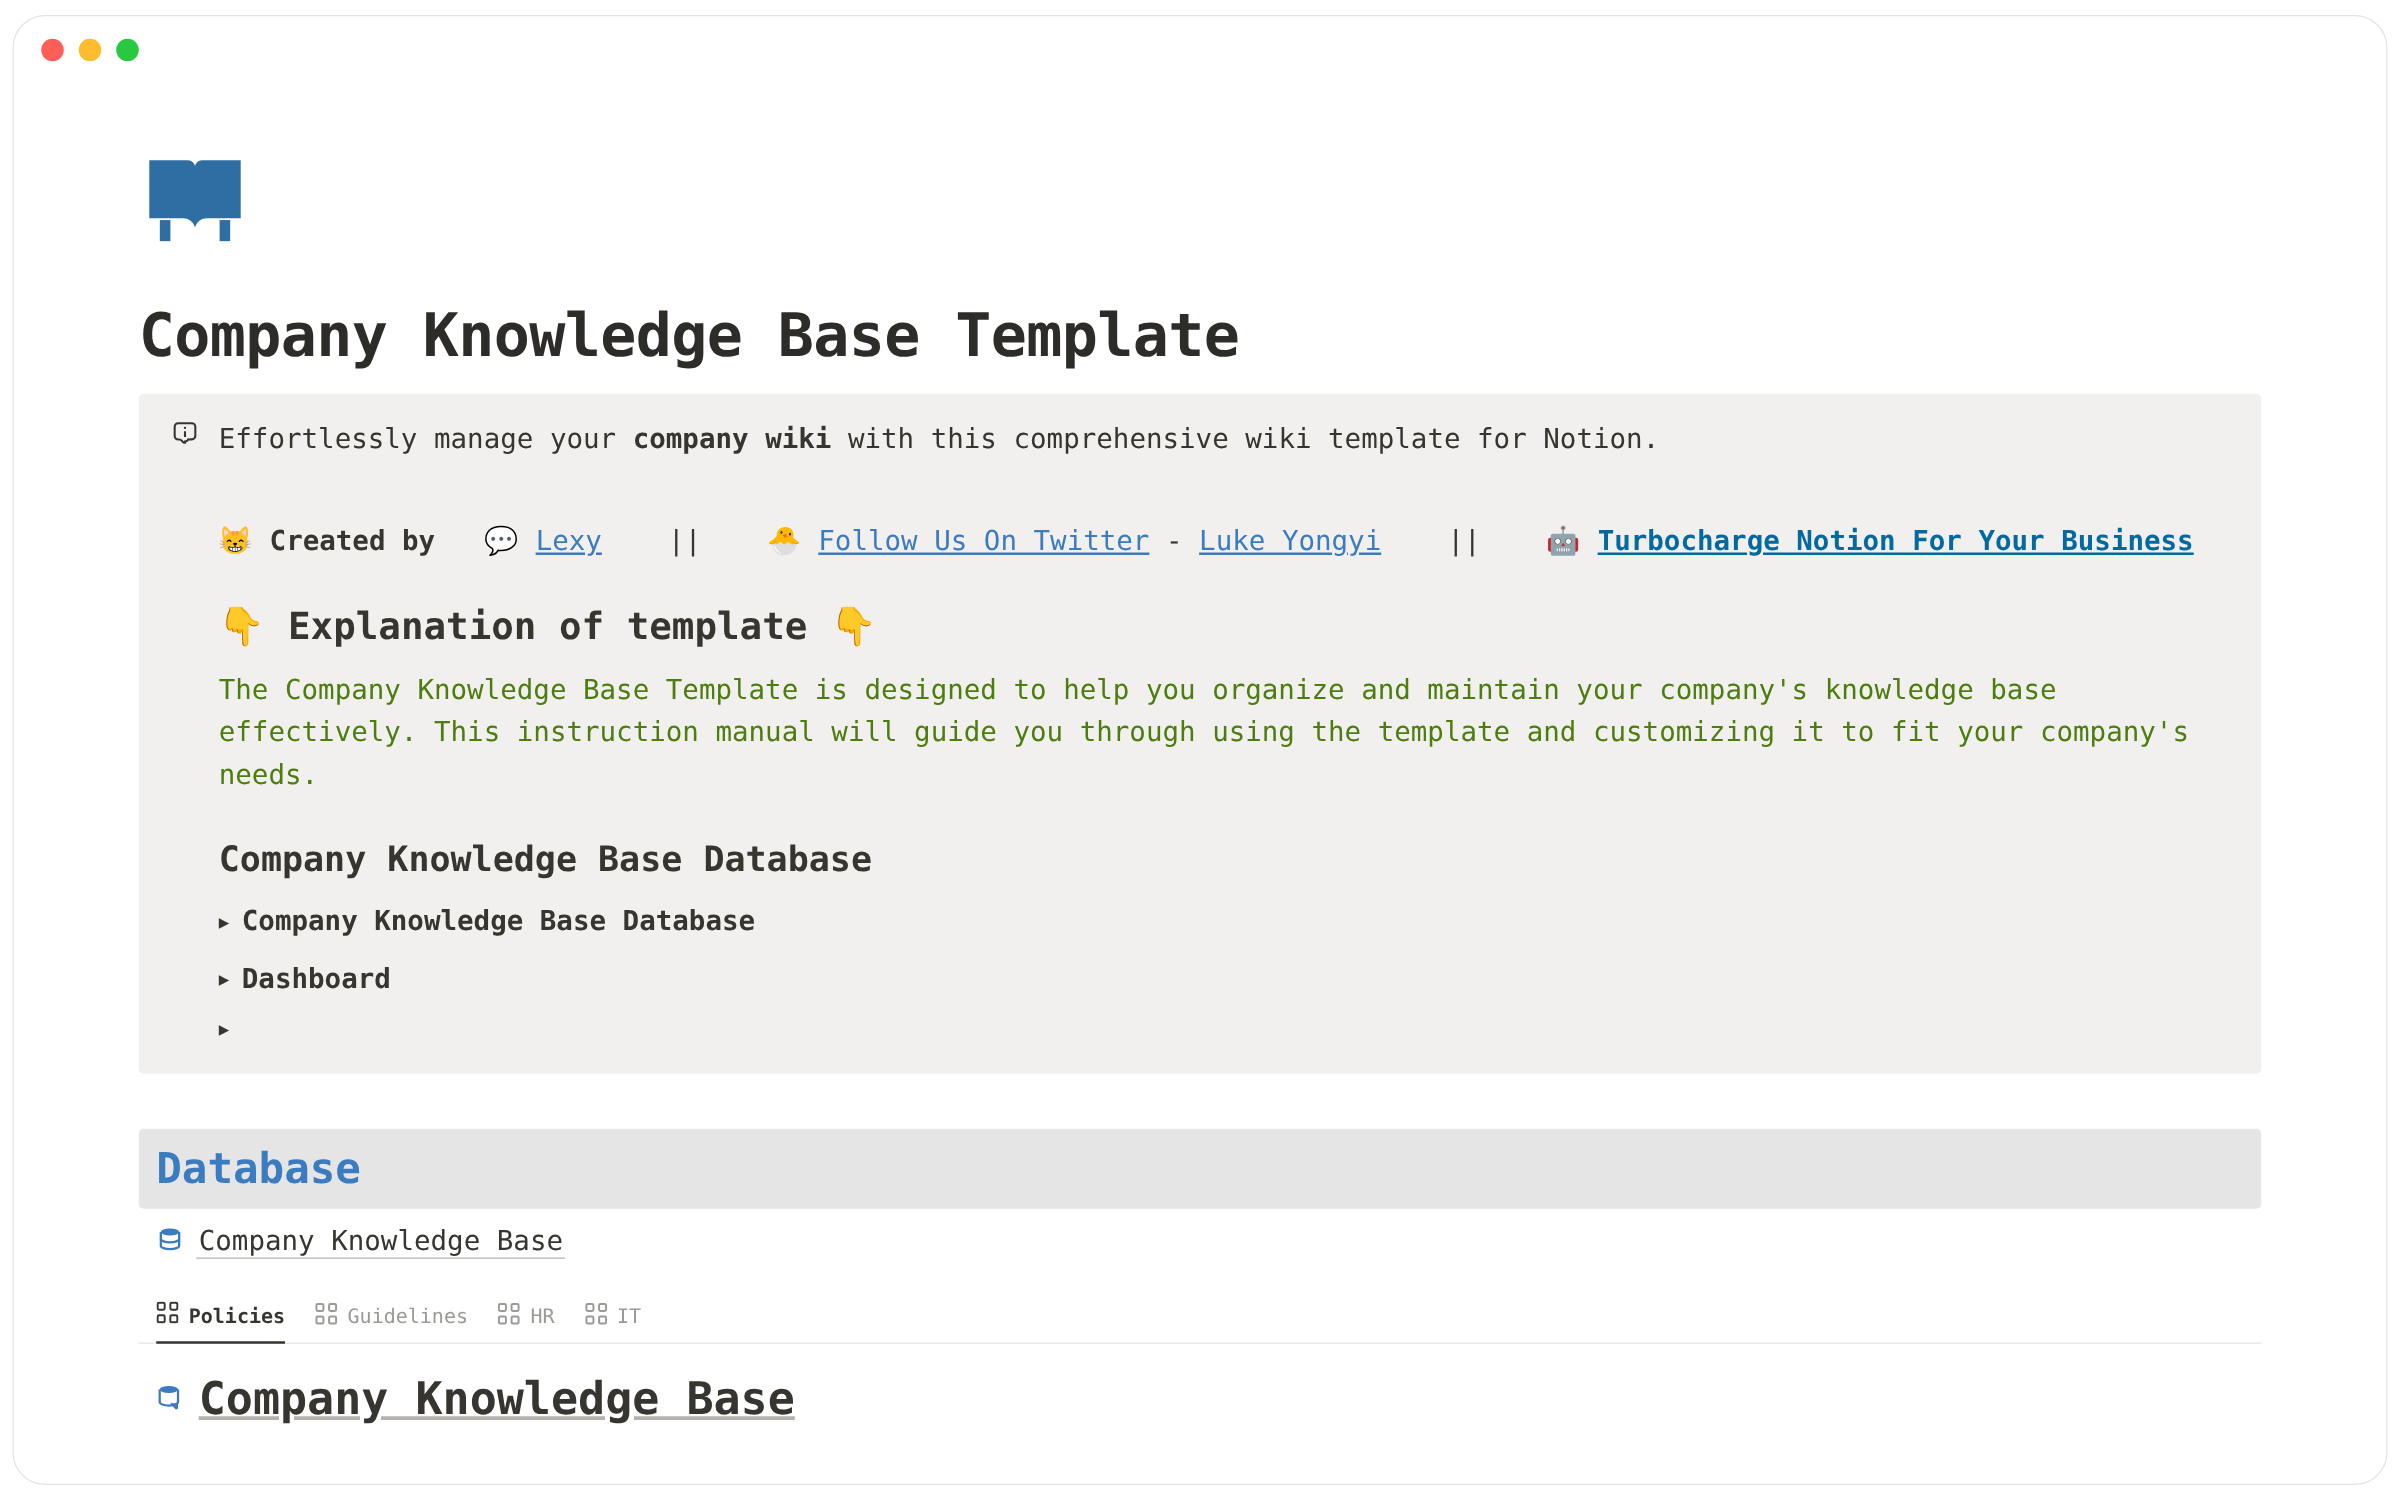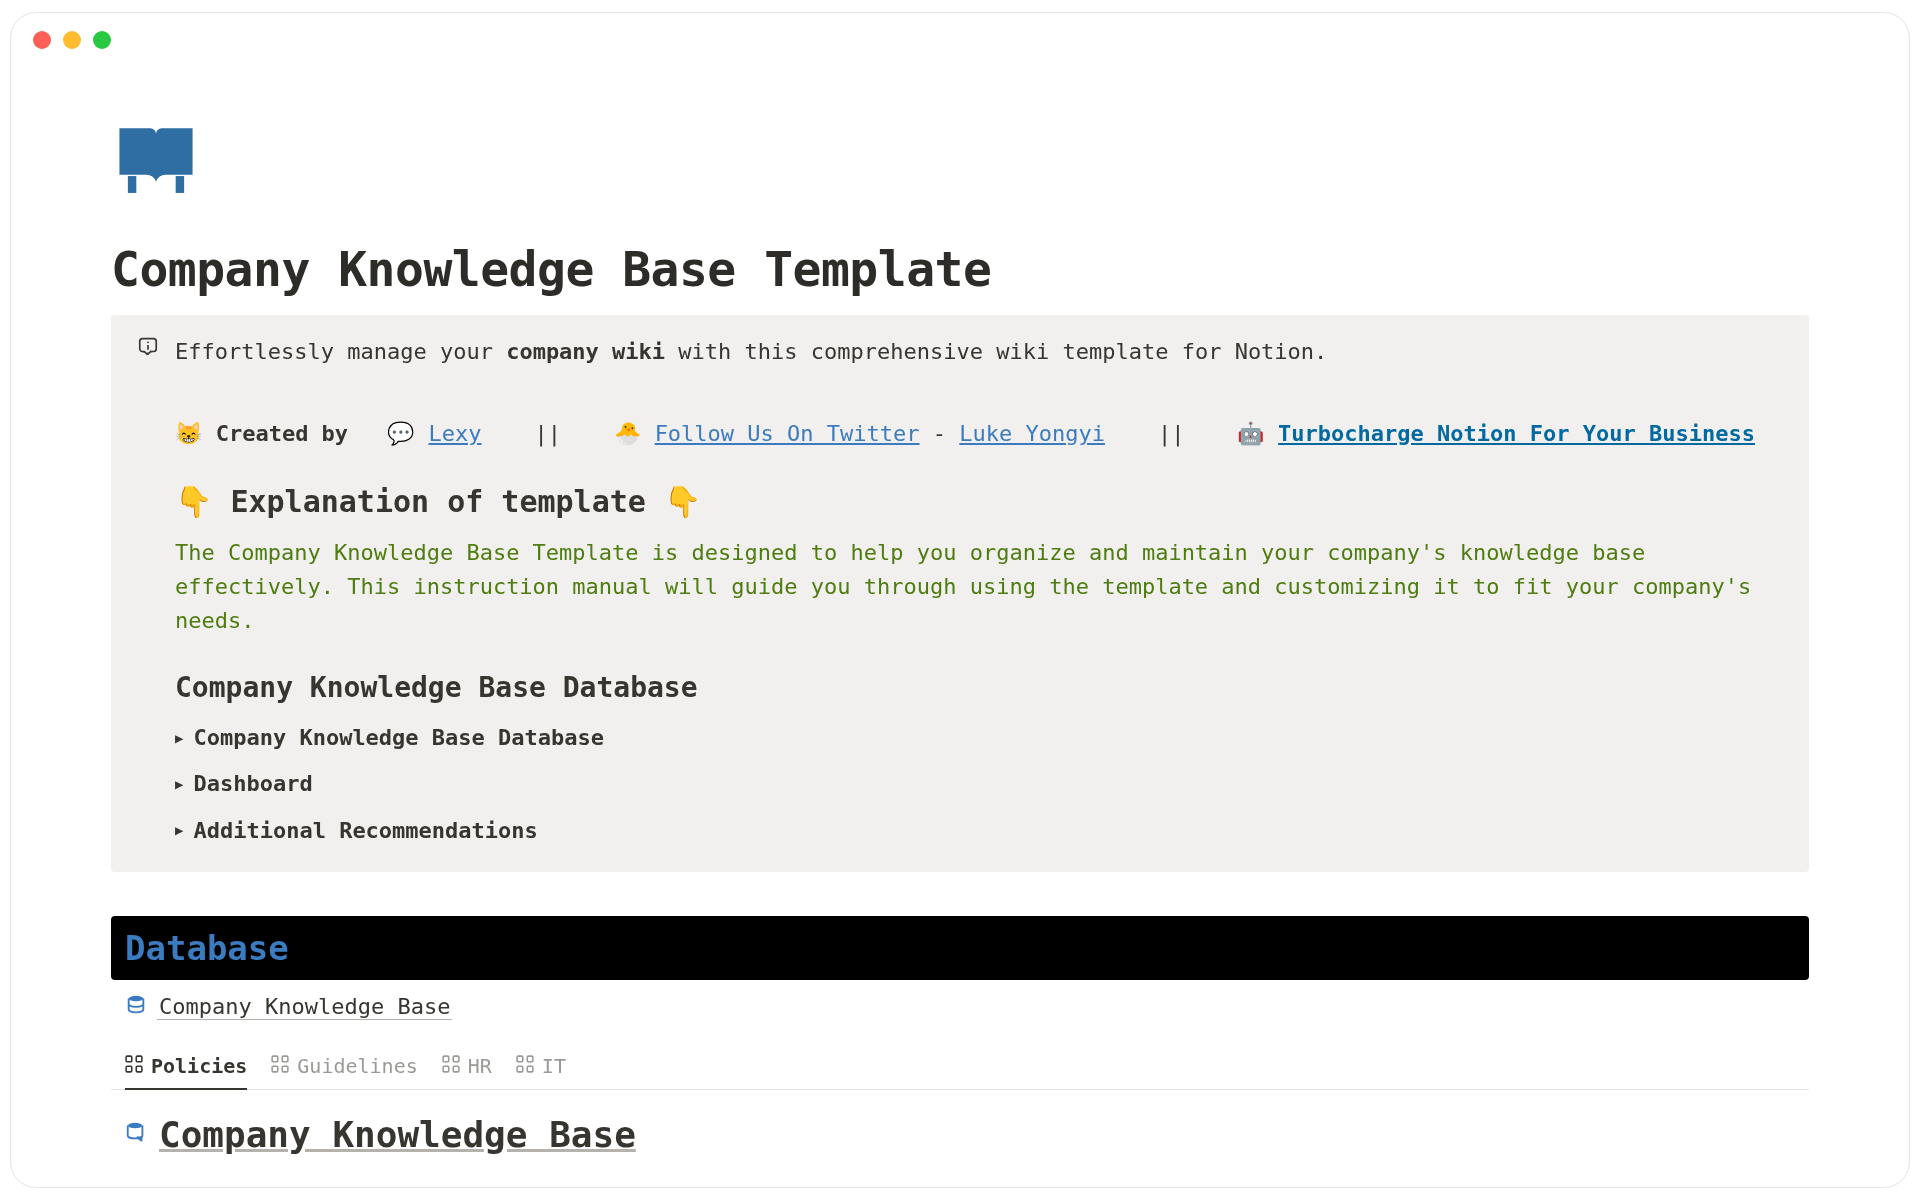--- a/index.html
+++ b/index.html
@@ -42,29 +42,29 @@
 .lnk-pink { color:#0369a1; text-decoration:underline; font-weight:700; }
 
 .exp-head { font-size:30px; font-weight:800; margin-top:28px; }
 .exp-body { margin-top:10px; font-size:22px; line-height:1.55; color:#4d7c0f; }
 
 .sub-head { font-size:28px; font-weight:800; margin-top:28px; }
 
 .toggle-row { display:flex; align-items:center; gap:10px; font-size:22px; font-weight:700; margin-top:12px; cursor:pointer; }
 .toggle-row .tri { font-size:14px; }
 
-.db-heading-wrap { background:#000000; padding:12px 14px; margin-top:44px; border-radius:4px; }
+.db-heading-wrap { background:#e5e5e5; padding:12px 14px; margin-top:44px; border-radius:4px; }
 .db-heading { font-size:34px; font-weight:800; color:#3b7bc0; }
 
 .db-link-row { display:flex; align-items:center; gap:10px; margin-top:14px; padding:0 14px; }
 .db-link-text { font-size:22px; color:#37352f; border-bottom:1px solid #b5b2ad; padding:0 2px; }
 .db-cyl svg { width:22px;height:22px; }
 
 .tabs { display:flex; gap:24px; margin-top:34px; padding:0 14px; border-bottom:1px solid #e6e4e2; }
-.tab { display:flex; align-items:center; gap:8px; padding:0 0 10px 0; font-size:20px; color:#9b9a97; cursor:pointer; }
+.tab { display:flex; align-items:center; gap:8px; padding:0 0 10px 0; font-size:16px; color:#9b9a97; cursor:pointer; }
 .tab.active { color:#37352f; font-weight:700; border-bottom:2px solid #37352f; margin-bottom:-1px; }
 .grid-ic svg { width:18px;height:18px; }
 
 .final-head-row { display:flex; align-items:center; gap:12px; margin-top:24px; padding:0 14px; }
 .final-head { font-size:36px; font-weight:800; text-decoration:underline; text-decoration-color:#b5b2ad; }
 </style>
 </head>
 <body>
 
 <div class="window-frame">
@@ -121,21 +121,20 @@
         <div class="toggle-row">
           <span class="tri">▶</span>
           <span>Company Knowledge Base Database</span>
         </div>
         <div class="toggle-row">
           <span class="tri">▶</span>
           <span>Dashboard</span>
         </div>
         <div class="toggle-row">
           <span class="tri">▶</span>
-          <span>Additional Recommendations</span>
         </div>
       </div>
     </div>
 
     <div class="db-heading-wrap">
       <div class="db-heading">Database</div>
     </div>
 
     <div class="db-link-row">
       <span class="db-cyl">

